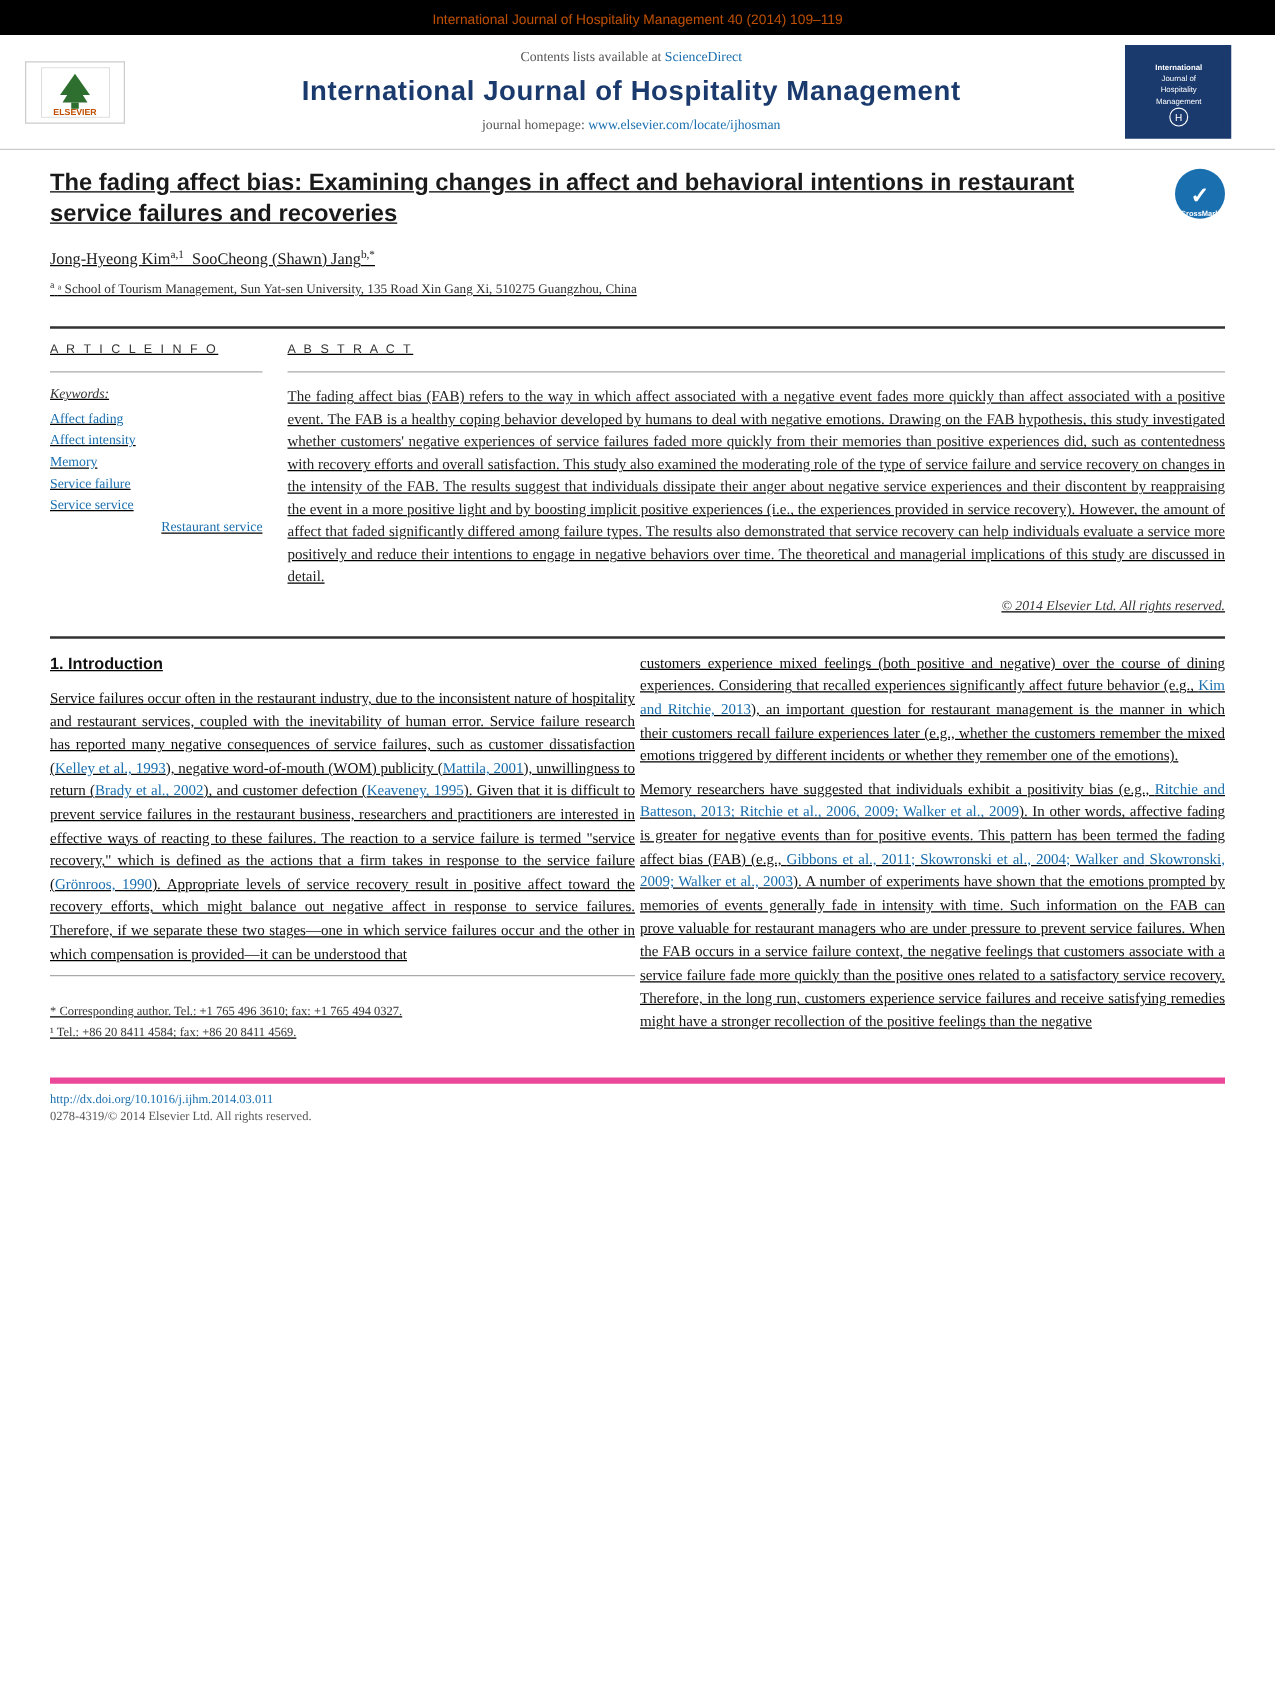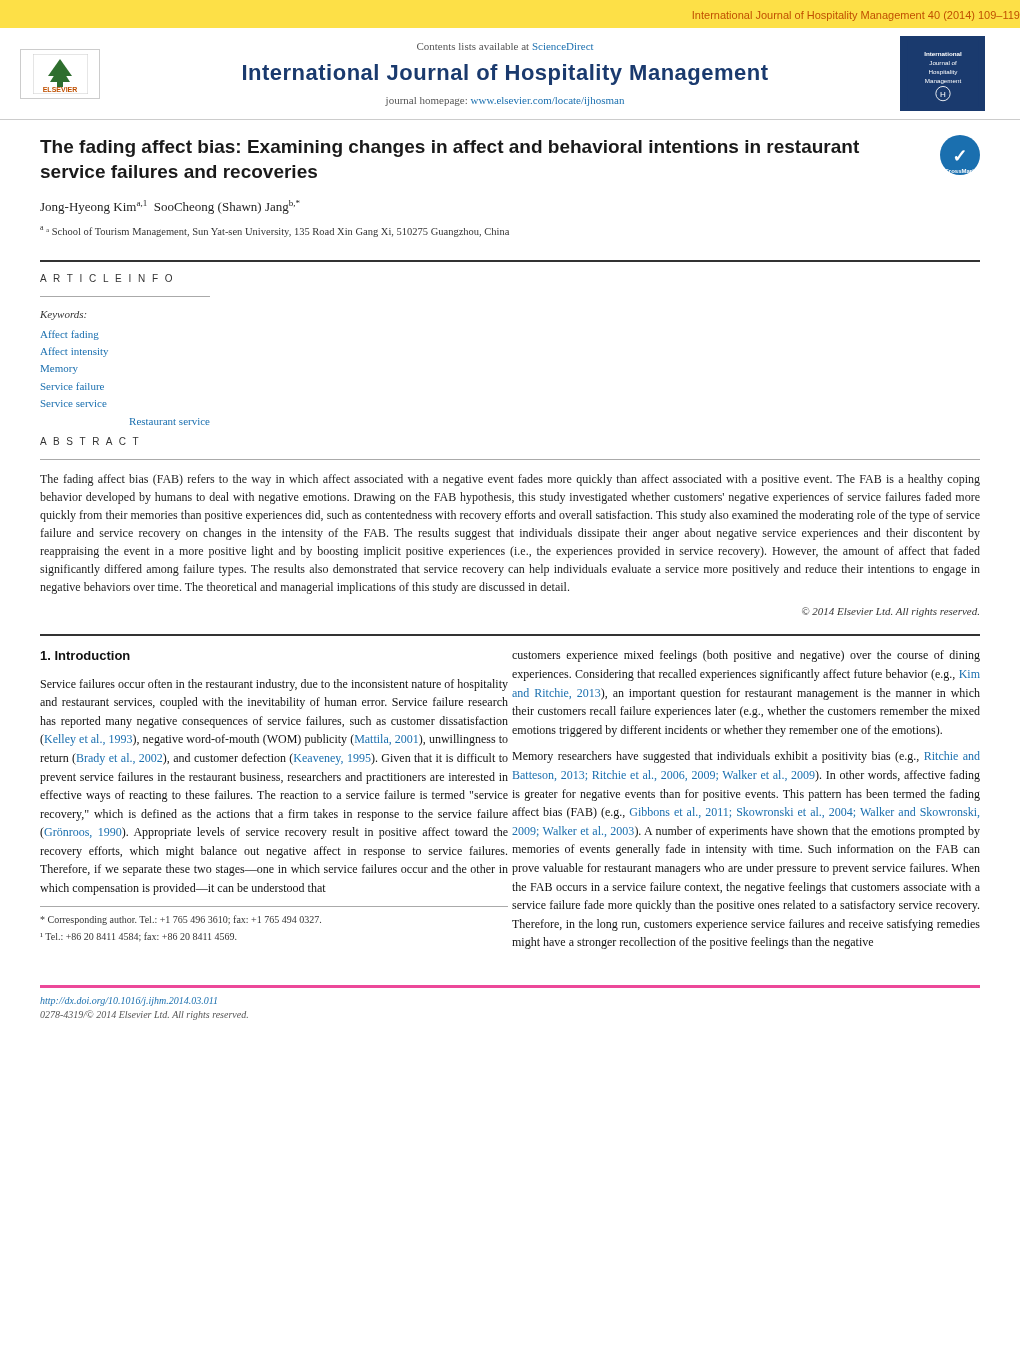--- a/index.html
+++ b/index.html
@@ -8,22 +8,22 @@
       background: #fff;
       color: #000;
       width: 1020px;
       min-height: 1351px;
       font-size: 13px;
       line-height: 1.4;
     }
 
     
     .top-bar {
-      background: #fde047;
-      text-align: right;
+      background: #000000;
+      text-align: center;
       padding: 6px 0 4px 0;
       border-bottom: none;
     }
 
     
     .journal-header {
       display: flex;
       align-items: center;
       justify-content: space-between;
       padding: 8px 30px 8px 20px;
@@ -94,20 +94,21 @@
       color: #fff;
       font-size: 7px;
       font-family: Arial, sans-serif;
       text-align: center;
       padding: 4px;
     }
 
     
     .main-content {
       padding: 15px 40px 15px 40px;
+      text-decoration: underline;
     }
 
     
     .article-title-section {
       display: flex;
       align-items: flex-start;
       justify-content: space-between;
       margin-bottom: 10px;
       padding-bottom: 8px;
     }
@@ -162,23 +163,22 @@
       border-top: 1px solid #aaa;
       margin: 10px 0;
     }
     .divider-bold {
       border-top: 2px solid #333;
     }
 
     
     .article-info-abstract {
       display: flex;
-      gap: 4px;
+      gap: 20px;
       margin-bottom: 15px;
-      flex-direction: column;
     }
     .article-info {
       width: 170px;
       flex-shrink: 0;
     }
     .article-info .section-label {
       font-size: 10px;
       letter-spacing: 2px;
       font-family: Arial, sans-serif;
       color: #333;
@@ -252,41 +252,40 @@
     }
     .body-text a, .ref-link {
       color: #1a6faf;
       text-decoration: none;
     }
 
     
     .footnote-section {
       border-top: 1px solid #aaa;
       margin-top: 4px;
-      padding-top: 6px;
+      padding-top: 22px;
     }
     .footnote-text {
       font-size: 10px;
       color: #333;
       line-height: 1.4;
       margin-bottom: 3px;
     }
     .footnote-text a {
       color: #1a6faf;
       text-decoration: none;
     }
 
     
     .page-footer {
-      border-top: 3px solid #ec4899;
+      border-top: 5px solid #ec4899;
       margin: 10px 40px 0 40px;
       padding-top: 6px;
       font-size: 10px;
       color: #1a6faf;
-      font-style: italic;
     }
     .page-footer .doi-line {
       color: #1a6faf;
     }
     .page-footer .issn-line {
       color: #555;
     }
   </style>
 </head>
 <body>

